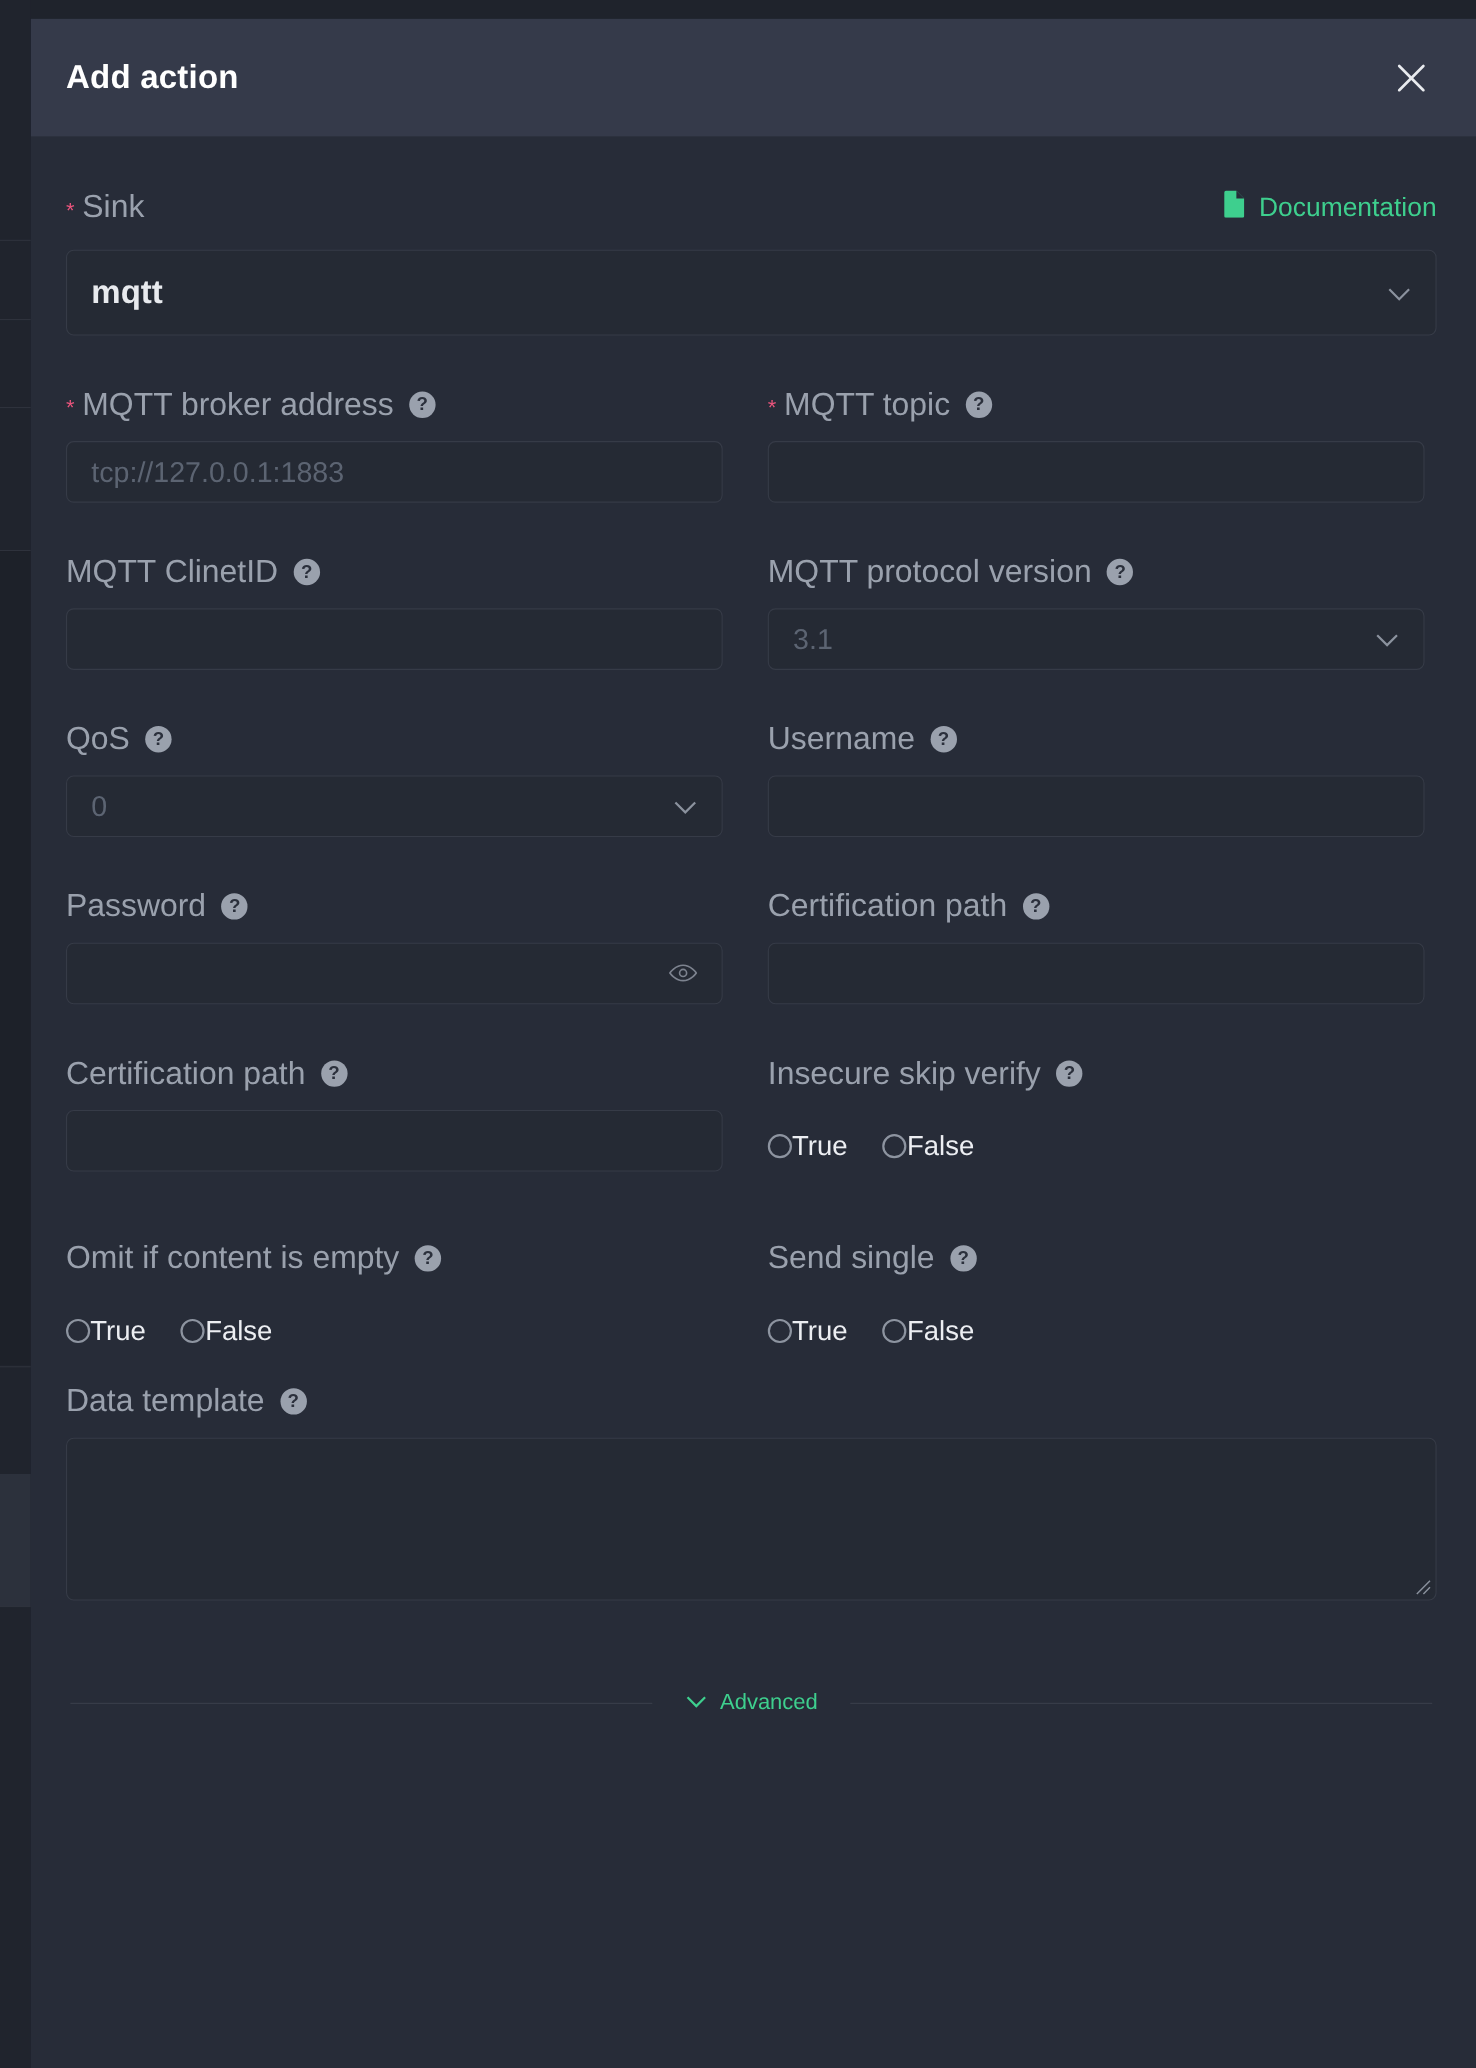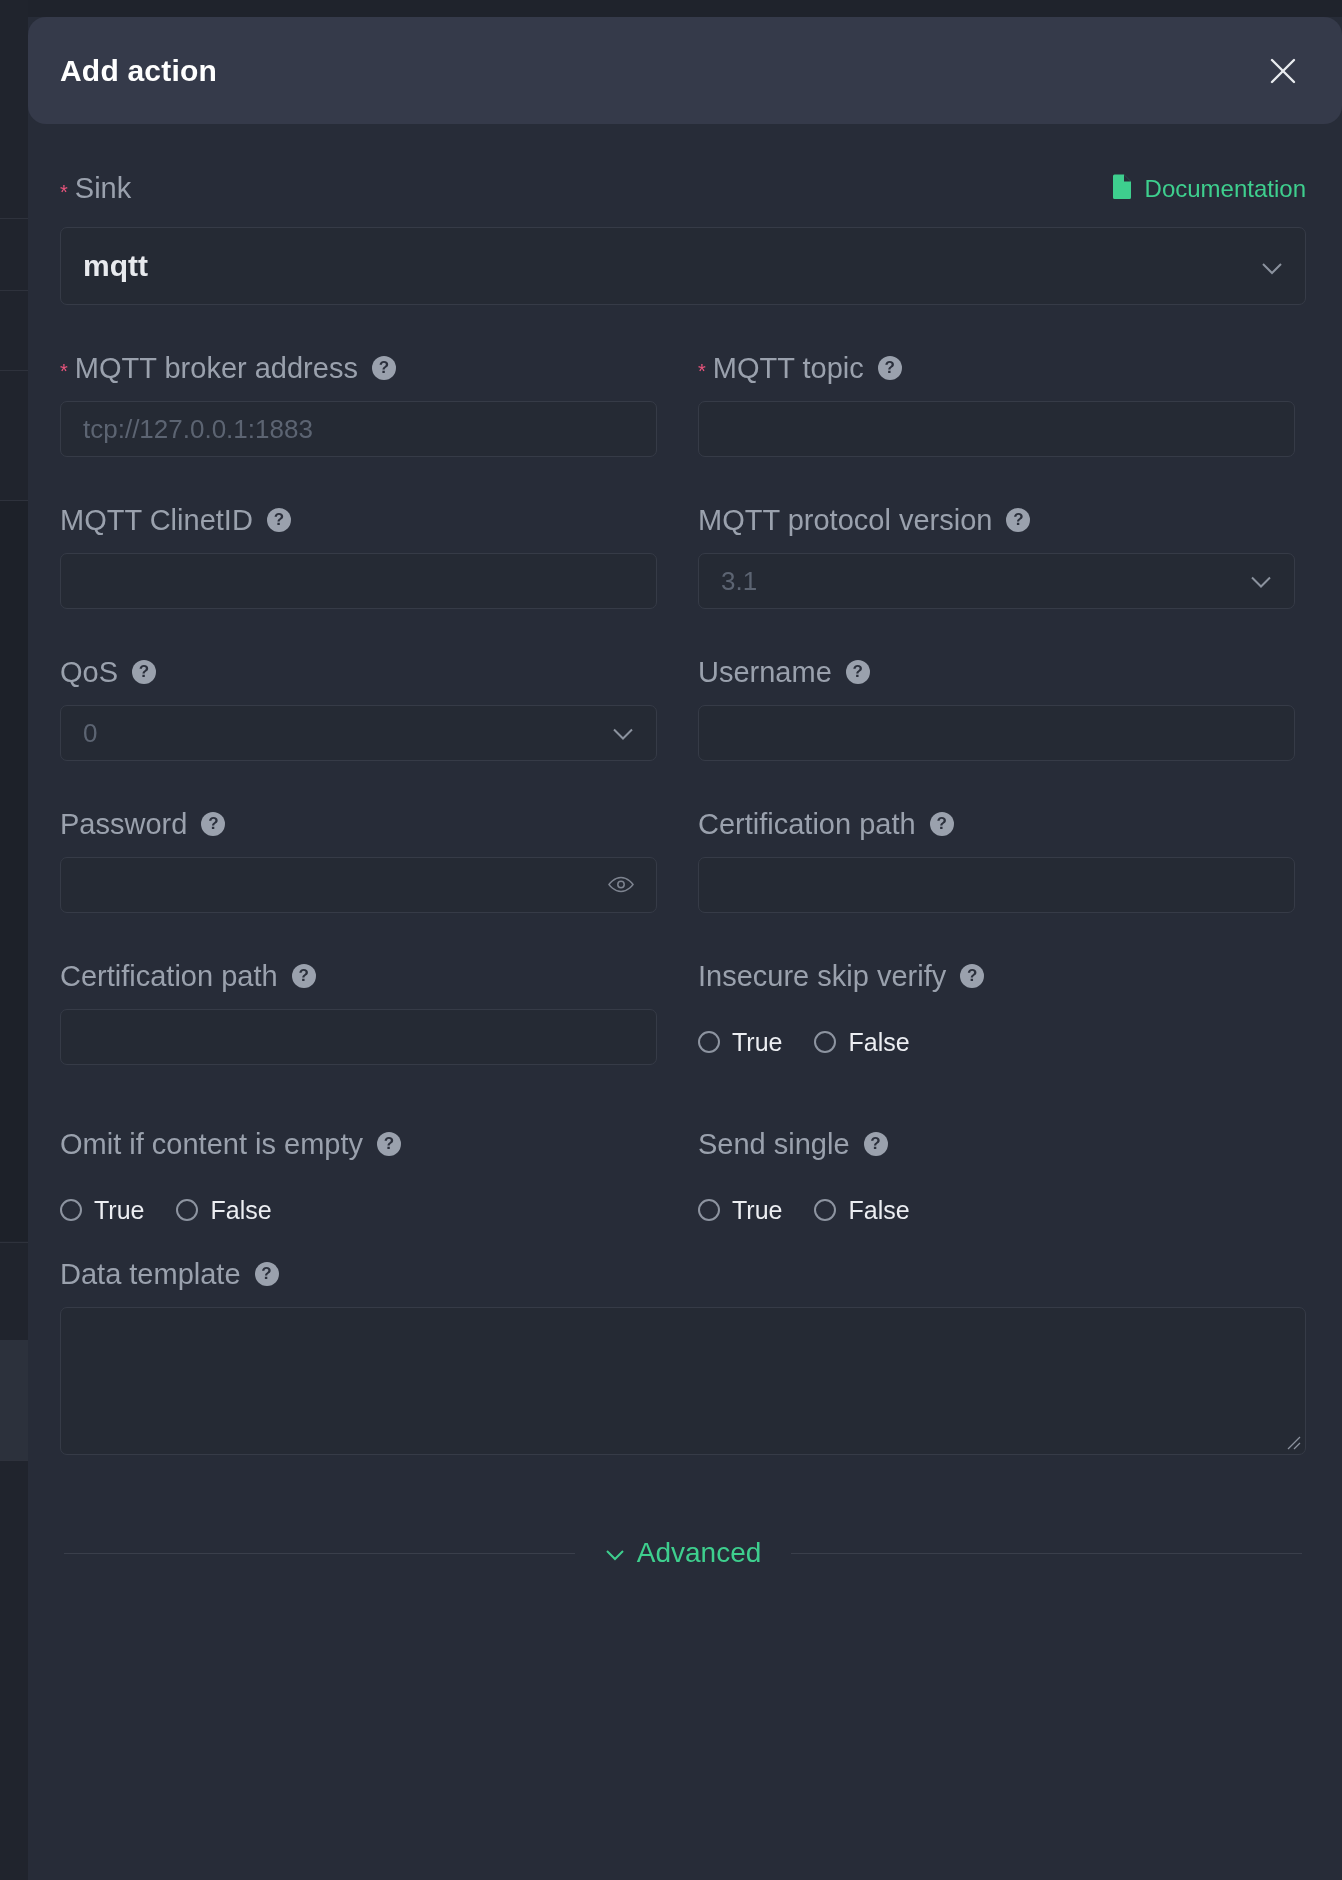--- a/index.html
+++ b/index.html
@@ -52,21 +52,20 @@
   }
 
   
   #modal-header {
     position: relative;
     height: 107px;
     background: #353a4a;
     display: flex;
     align-items: center;
     padding: 0 34px 0 32px;
-    border-radius: 18px;
   }
   #modal-title {
     color: #ffffff;
     font-size: 30px;
     font-weight: bold;
     letter-spacing: .2px;
   }
   #close-btn {
     position: absolute;
     right: 36px;
@@ -181,21 +180,20 @@
   .radio-group {
     display: flex;
     align-items: center;
     gap: 32px;
     height: 60px;
     padding-top: 6px;
   }
   .radio-opt {
     display: flex;
     align-items: center;
-    gap: 12px;
     cursor: pointer;
   }
   .radio-dot {
     width: 22px;
     height: 22px;
     border-radius: 50%;
     border: 2px solid #8d94a0;
     background: transparent;
     flex: none;
   }
@@ -234,21 +232,21 @@
   .adv-rule {
     flex: 1 1 auto;
     height: 1px;
     background: #3a3f4b;
   }
   #advanced-toggle {
     display: flex;
     align-items: center;
     gap: 12px;
     color: #3ecf8e;
-    font-size: 28px;
+    font-size: 20px;
     padding: 0 30px;
     cursor: pointer;
     white-space: nowrap;
   }
 </style>
 </head>
 <body>
 
 <div id="page-backdrop">
   <div class="backdrop-col"></div>

